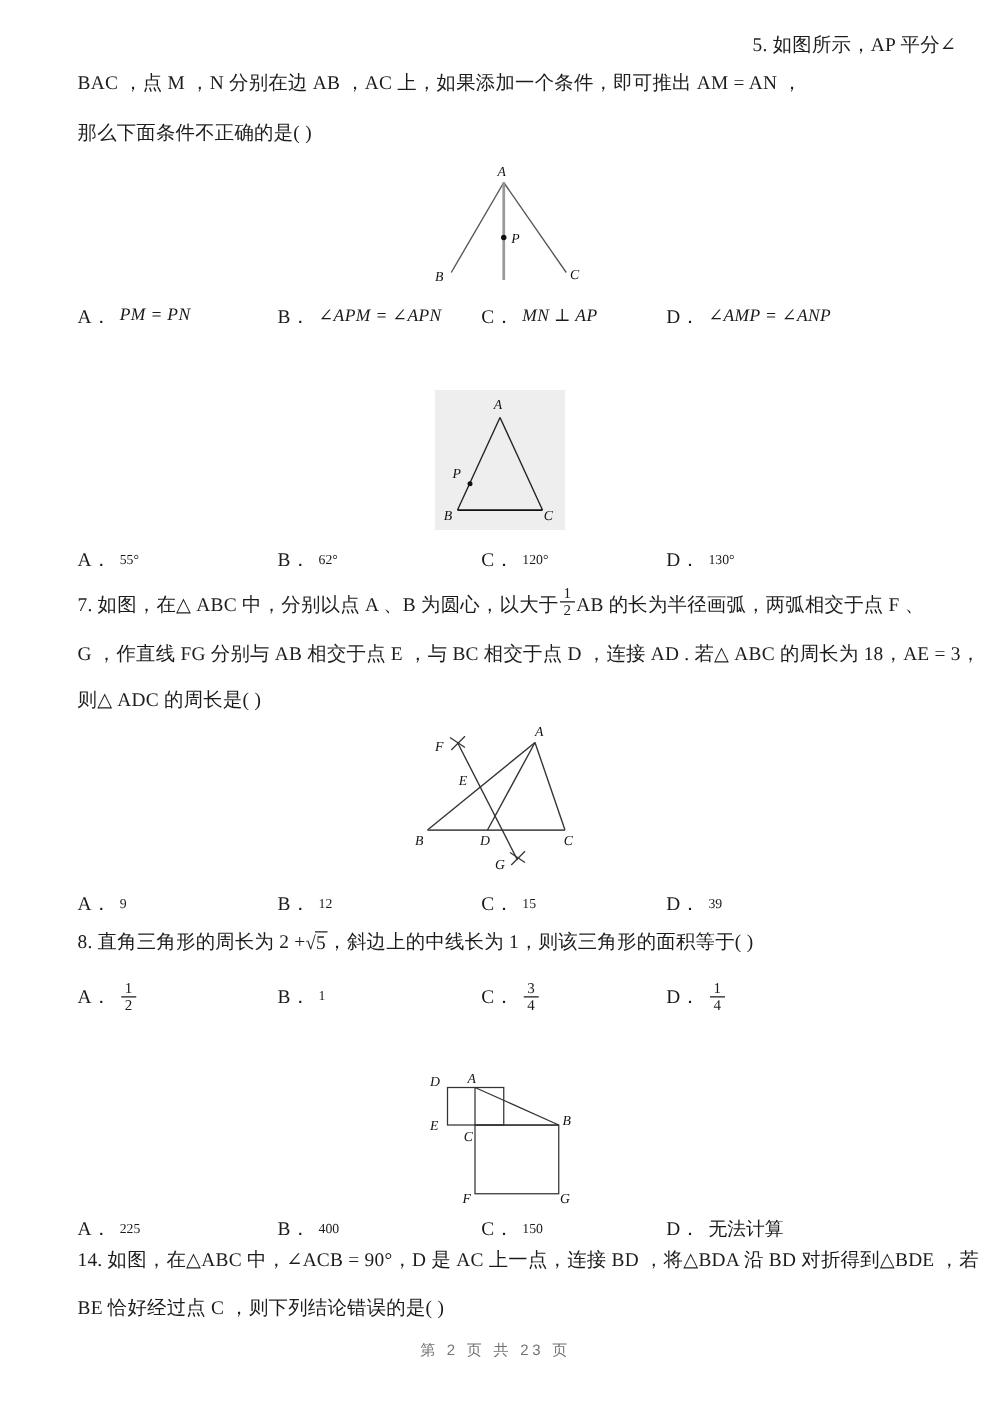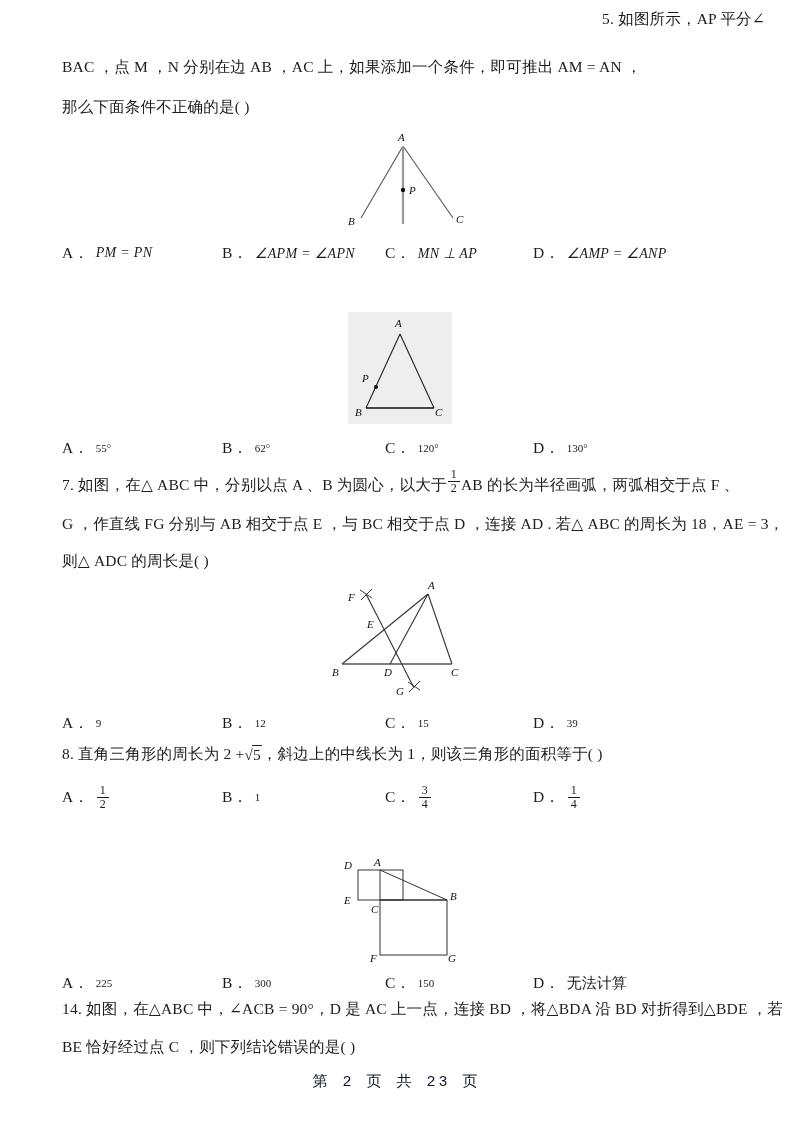--- a/index.html
+++ b/index.html
@@ -57,21 +57,20 @@
   }
   .opt .lbl {
     font-size: 15.5px;
     margin-right: 7px;
     font-family: "Liberation Serif", "DejaVu Serif", serif;
   }
   .opt .val {
     font-style: italic;
     font-size: 14px;
     letter-spacing: 0.3px;
-    font-family: Liberation Serif, serif;
   }
   .opt .valn {
     font-style: normal;
     font-size: 11px;
   }
   .opt-a { left: 62px; }
   .opt-b { left: 222px; }
   .opt-c { left: 385px; }
   .opt-d { left: 533px; }
 
@@ -108,32 +107,32 @@
   .fig svg { display: block; }
   .fig-shade {
     background: #eeeeee;
   }
   
   .footer {
     position: absolute;
     left: 0;
     width: 793px;
     text-align: center;
-    font-size: 15px;
+    font-size: 12px;
     letter-spacing: 3px;
-    font-family: Liberation Mono, monospace;
-    color: #0f172a;
+    font-family: Liberation Sans, sans-serif;
+    color: #737373;
   }
 </style>
 </head>
 <body>
 
 <div class="page">
 
-  <div class="qline lead-right" style="top:10px;text-align:right;">
+  <div class="qline lead-right" style="top:28px;text-align:right;">
     <span>5. 如图所示，AP 平分∠</span>
   </div>
 
   <div class="qline" style="top:58px; left:62px;">
     <span>BAC ，点 M ，N 分别在边 AB ，AC 上，如果添加一个条件，即可推出 AM = AN ，</span>
   </div>
 
   <div class="qline" style="top:98px; left:62px;">
     <span>那么下面条件不正确的是(          )</span>
   </div>
@@ -321,21 +320,21 @@
     </svg>
   </div>
 
   <div class="optrow" style="top:968px;">
     <div class="opt opt-a">
       <span class="lbl">A．</span>
       <span class="valn">225</span>
     </div>
     <div class="opt opt-b">
       <span class="lbl">B．</span>
-      <span class="valn">300</span>
+      <span class="valn">400</span>
     </div>
     <div class="opt opt-c">
       <span class="lbl">C．</span>
       <span class="valn">150</span>
     </div>
     <div class="opt opt-d">
       <span class="lbl">D．</span>
       <span class="han">无法计算</span>
     </div>
   </div>

